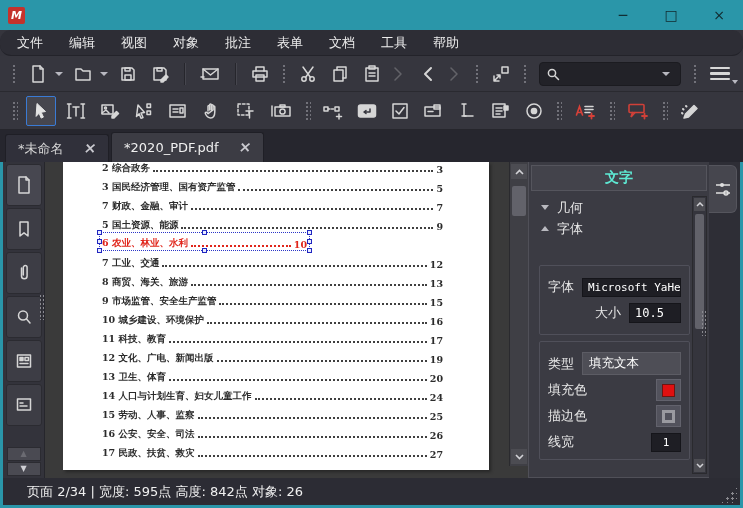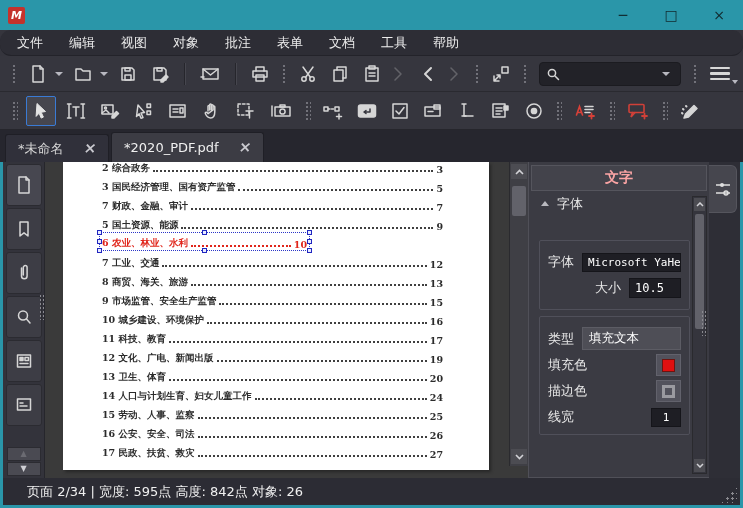--- a/index.html
+++ b/index.html
@@ -92,21 +92,21 @@
              border-left:1px solid #2a2a2e; }
   .scroll-btn { position:absolute; left:1px; right:1px; height:15px; background:#4c4c52;
                 display:flex; align-items:center; justify-content:center; color:#d2d2d6; font-size:8px; }
   .scroll-btn.up { top:2px; } .scroll-btn.down { bottom:2px; }
   .scroll-thumb { position:absolute; left:2px; right:2px; background:#62626a; border-radius:2px; }
 
   
   .rightpanel { width:181px; background:#3b3b43; border-left:1px solid #505058; position:relative;
                 border-bottom:1px solid #505058; }
   .panel-header { height:26px; margin:3px 2px 0; background:#43434b; border:1px solid #55555d;
-                  color:#fca5a5; font-weight:bold; font-size:14px; display:flex; align-items:center;
+                  color:#5eead4; font-weight:bold; font-size:14px; display:flex; align-items:center;
                   justify-content:center; }
   .panel-body { position:absolute; top:31px; bottom:1px; left:2px; right:2px; overflow:hidden; }
   .section-row { display:flex; align-items:center; gap:8px; height:21px; padding-left:10px;
                  color:#e8e8e8; font-size:13px; }
   .tri-down { width:0; height:0; border-left:4.5px solid transparent; border-right:4.5px solid transparent;
               border-top:5px solid #b9b9bf; }
   .tri-up { width:0; height:0; border-left:4.5px solid transparent; border-right:4.5px solid transparent;
             border-bottom:5px solid #b9b9bf; }
   .groupbox { border:1px solid #50505a; border-radius:2px; margin:0 17px 0 8px; padding:6px 8px; }
   .g1 { margin-top:26px; }
@@ -576,20 +576,24 @@
           <svg width="9" height="6" viewBox="0 0 9 6">
               <path d="M1 1l3.5 3.5L8 1" fill="none" stroke="#d2d2d6" stroke-width="1.6"></path>
             </svg>
         </div>
       </div>
     </div>
 
     <div class="rightpanel">
       <div class="panel-header">文字</div>
       <div class="panel-body">
+        <div class="section-row" style="margin-top:4px;">
+          <span class="tri-down"></span>
+          <span>几何</span>
+        </div>
         <div class="section-row">
           <span class="tri-up"></span>
           <span>字体</span>
         </div>
 
         <div class="groupbox g1">
           <div class="prow">
             <label>字体</label>
             <div class="dinput fontname">Microsoft YaHei</div>
           </div>

